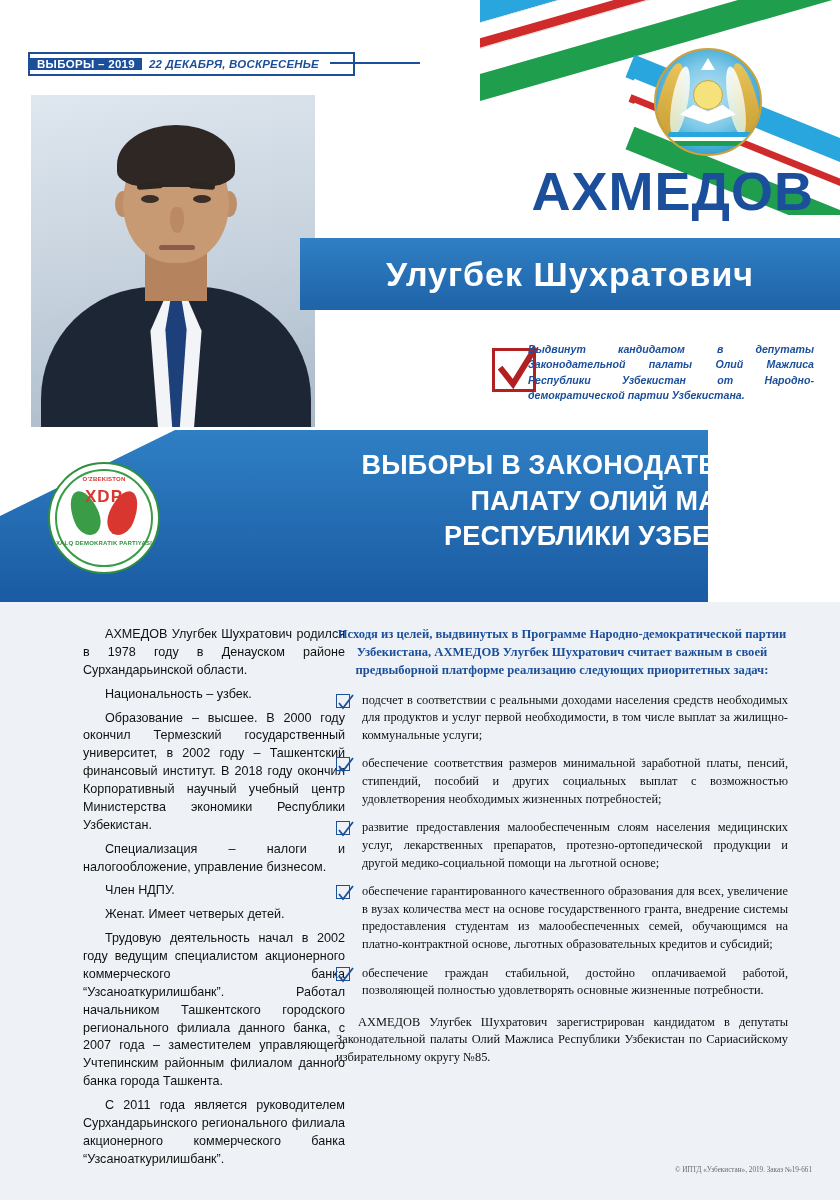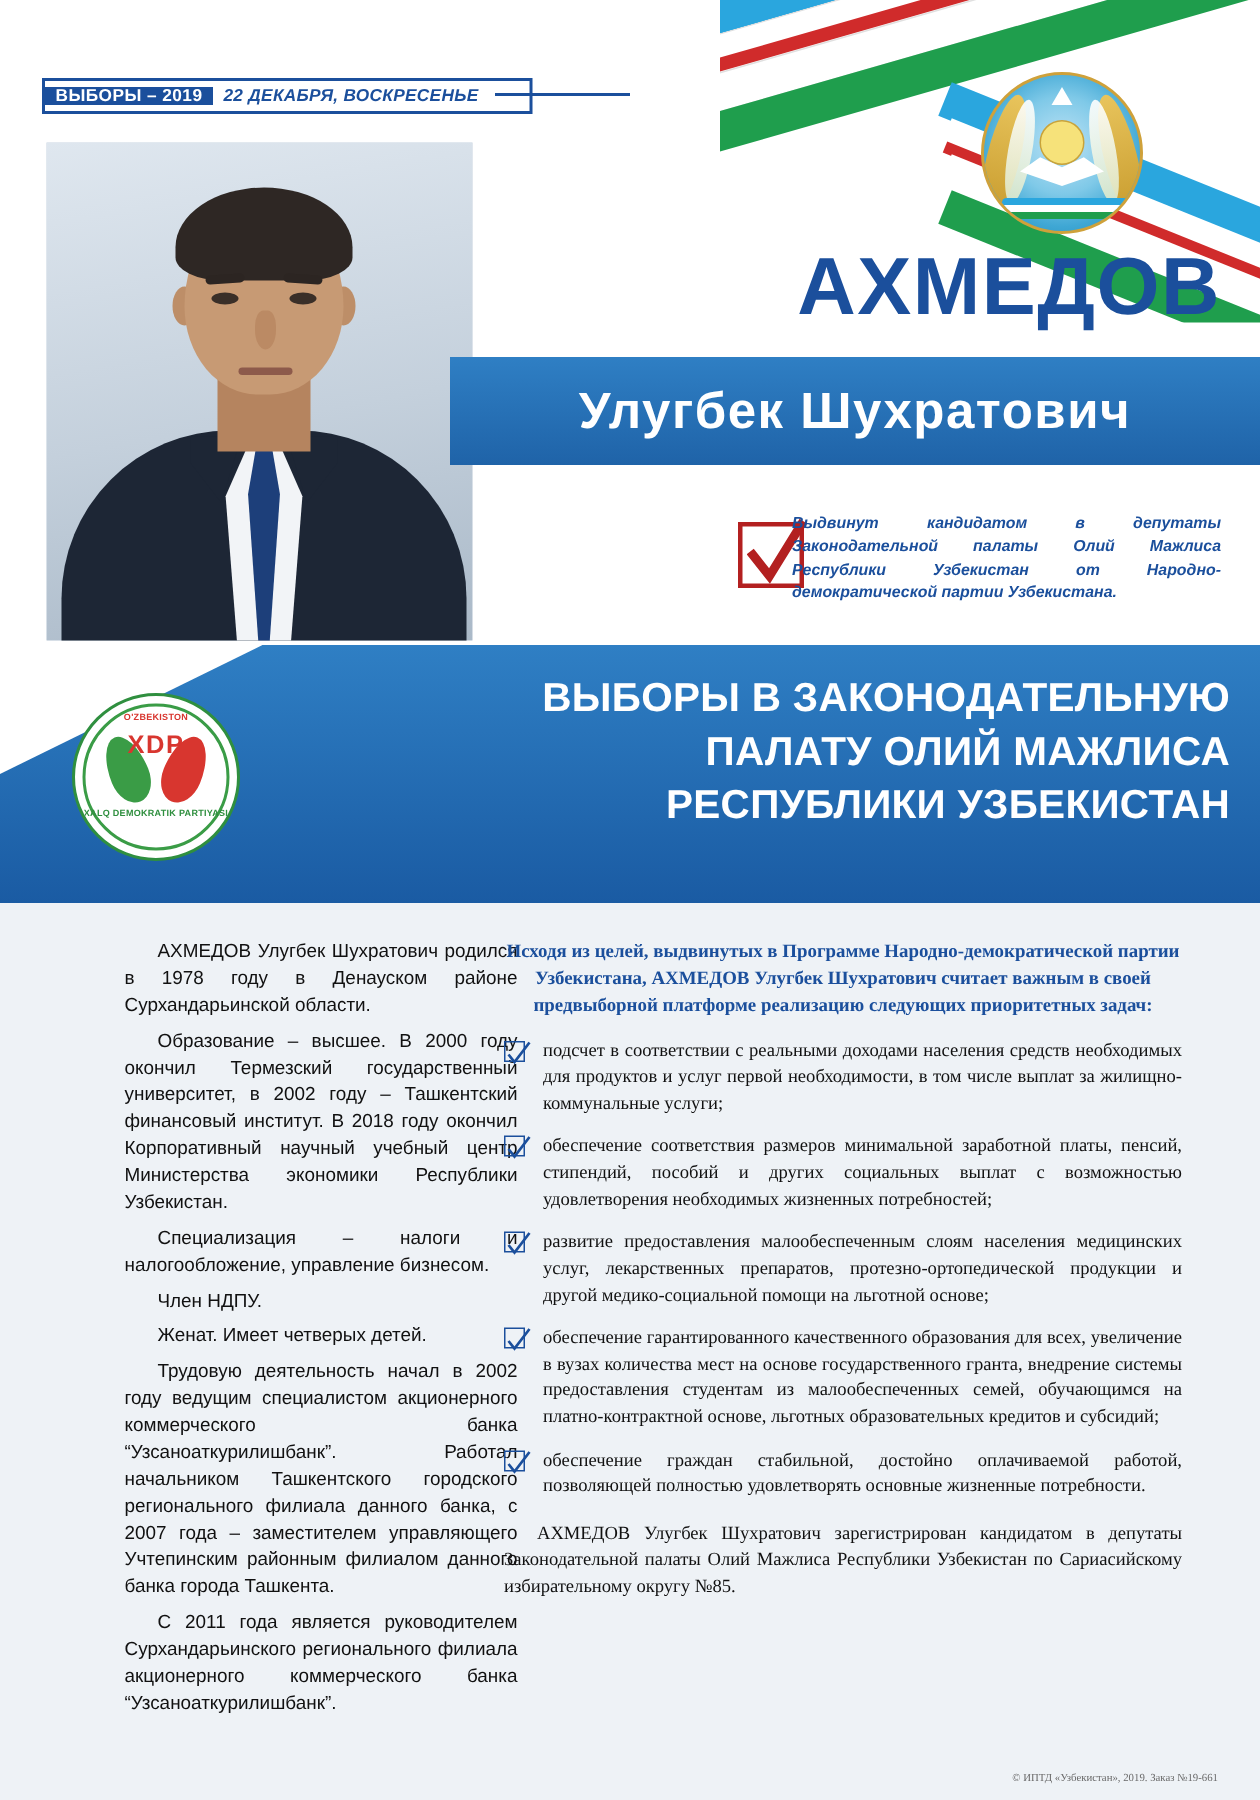--- a/index.html
+++ b/index.html
@@ -292,21 +292,21 @@
     position: absolute;
     left: 498px; top: 346px;
     width: 34px; height: 40px;
   }
   .check-mark svg { display: block; }
   .nom-inner { margin-left: 60px; }
 
   
   .headline-band {
     position: absolute;
-    left: 0; top: 430px; width: 840px; height: 172px;
+    left: 0; top: 430px; width: 708px; height: 172px;
     background: linear-gradient(180deg,#2f7fc4 0%, #1a5ba3 100%);
   }
   .headline-band::before {
     content: "";
     position: absolute;
     left: 0; top: 0;
     width: 190px; height: 172px;
     background: #ffffff;
     clip-path: polygon(0 0, 175px 0, 0 86px);
   }
@@ -425,21 +425,21 @@
     font-family: "Liberation Serif", serif;
     font-size: 12.4px;
     line-height: 1.42;
     text-align: justify;
     text-indent: 22px;
     margin-top: 14px;
   }
 
   .footer-note {
     position: absolute;
-    right: 28px; bottom: 11px;
+    right: 28px; bottom: 26px;
     color: #6a6a6a;
     font-family: "Liberation Serif", serif;
     font-size: 7.2px;
   }
 </style>
 </head>
 <body>
 
 <div class="top-area">
 
@@ -525,20 +525,21 @@
   <div class="pl-leaf-r"></div>
   <div class="pl-top">O'ZBEKISTON</div>
   <div class="pl-hdp">XDP</div>
   <div class="pl-sub">XALQ DEMOKRATIK PARTIYASI</div>
 </div>
 
 <div class="content">
 
   <div class="col-left">
     <p>АХМЕДОВ Улугбек Шухратович родился в 1978 году в Денауском районе Сурхандарьинской области.</p>
+    <p>Национальность – узбек.</p>
     <p>Образование – высшее. В 2000 году окончил Термезский государственный университет, в 2002 году – Ташкентский финансовый институт. В 2018 году окончил Корпоративный научный учебный центр Министерства экономики Республики Узбекистан.</p>
     <p>Специализация – налоги и налогообложение, управление бизнесом.</p>
     <p>Член НДПУ.</p>
     <p>Женат. Имеет четверых детей.</p>
     <p>Трудовую деятельность начал в 2002 году ведущим специалистом акционерного коммерческого банка “Узсаноаткурилишбанк”. Работал начальником Ташкентского городского регионального филиала данного банка, с 2007 года – заместителем управляющего Учтепинским районным филиалом данного банка города Ташкента.</p>
     <p>С 2011 года является руководителем Сурхандарьинского регионального филиала акционерного коммерческого банка “Узсаноаткурилишбанк”.</p>
   </div>
 
   <div class="col-right">
     <div class="right-intro">Исходя из целей, выдвинутых в Программе Народно-демократической партии Узбекистана, АХМЕДОВ Улугбек Шухратович считает важным в своей предвыборной платформе реализацию следующих приоритетных задач:</div>

